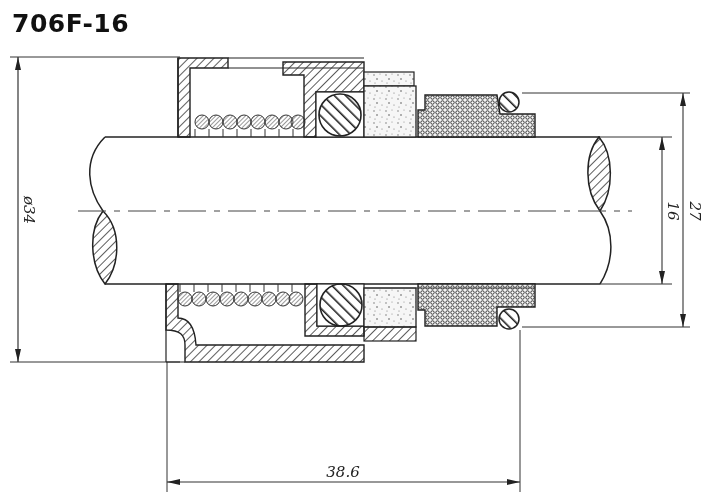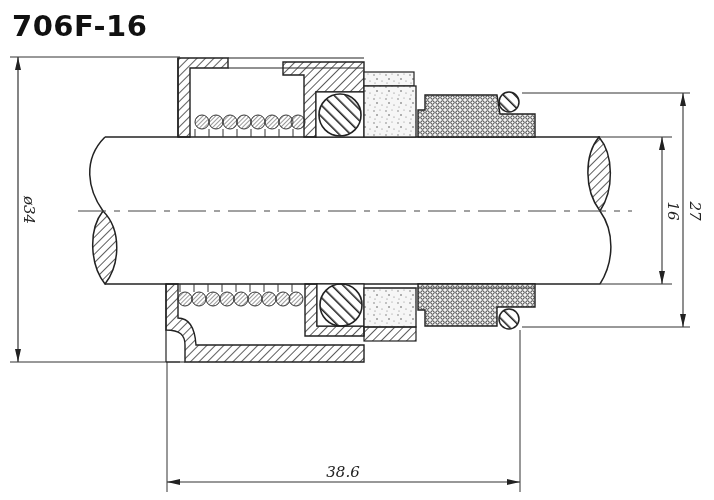--- a/index.html
+++ b/index.html
@@ -1,17 +1,17 @@
 <!DOCTYPE html>
 <html><head>
 <meta charset="utf-8">
 <style>
   html, body { margin: 0; padding: 0; background: #ffffff; }
   body { width: 714px; height: 500px; position: relative; overflow: hidden; font-family: "DejaVu Sans", sans-serif; }
-  .title { position: absolute; left: 12px; top: 9px; font-family: "DejaVu Sans", sans-serif; font-weight: bold; font-size: 29px; color: #111; letter-spacing: 0.5px; }
+  .title { position: absolute; left: 12px; top: 9px; font-family: "DejaVu Sans", sans-serif; font-weight: bold; font-size: 25px; color: #111; letter-spacing: 0.5px; }
   svg { position: absolute; left: 0; top: 0; }
   .dimtxt { font-family: "DejaVu Serif", serif; font-style: italic; font-size: 15px; fill: #222; }
 </style>
 </head>
 <body>
 
 <div class="title">706F-16</div>
 
 <svg width="714" height="500" viewBox="0 0 714 500">
   <defs>

